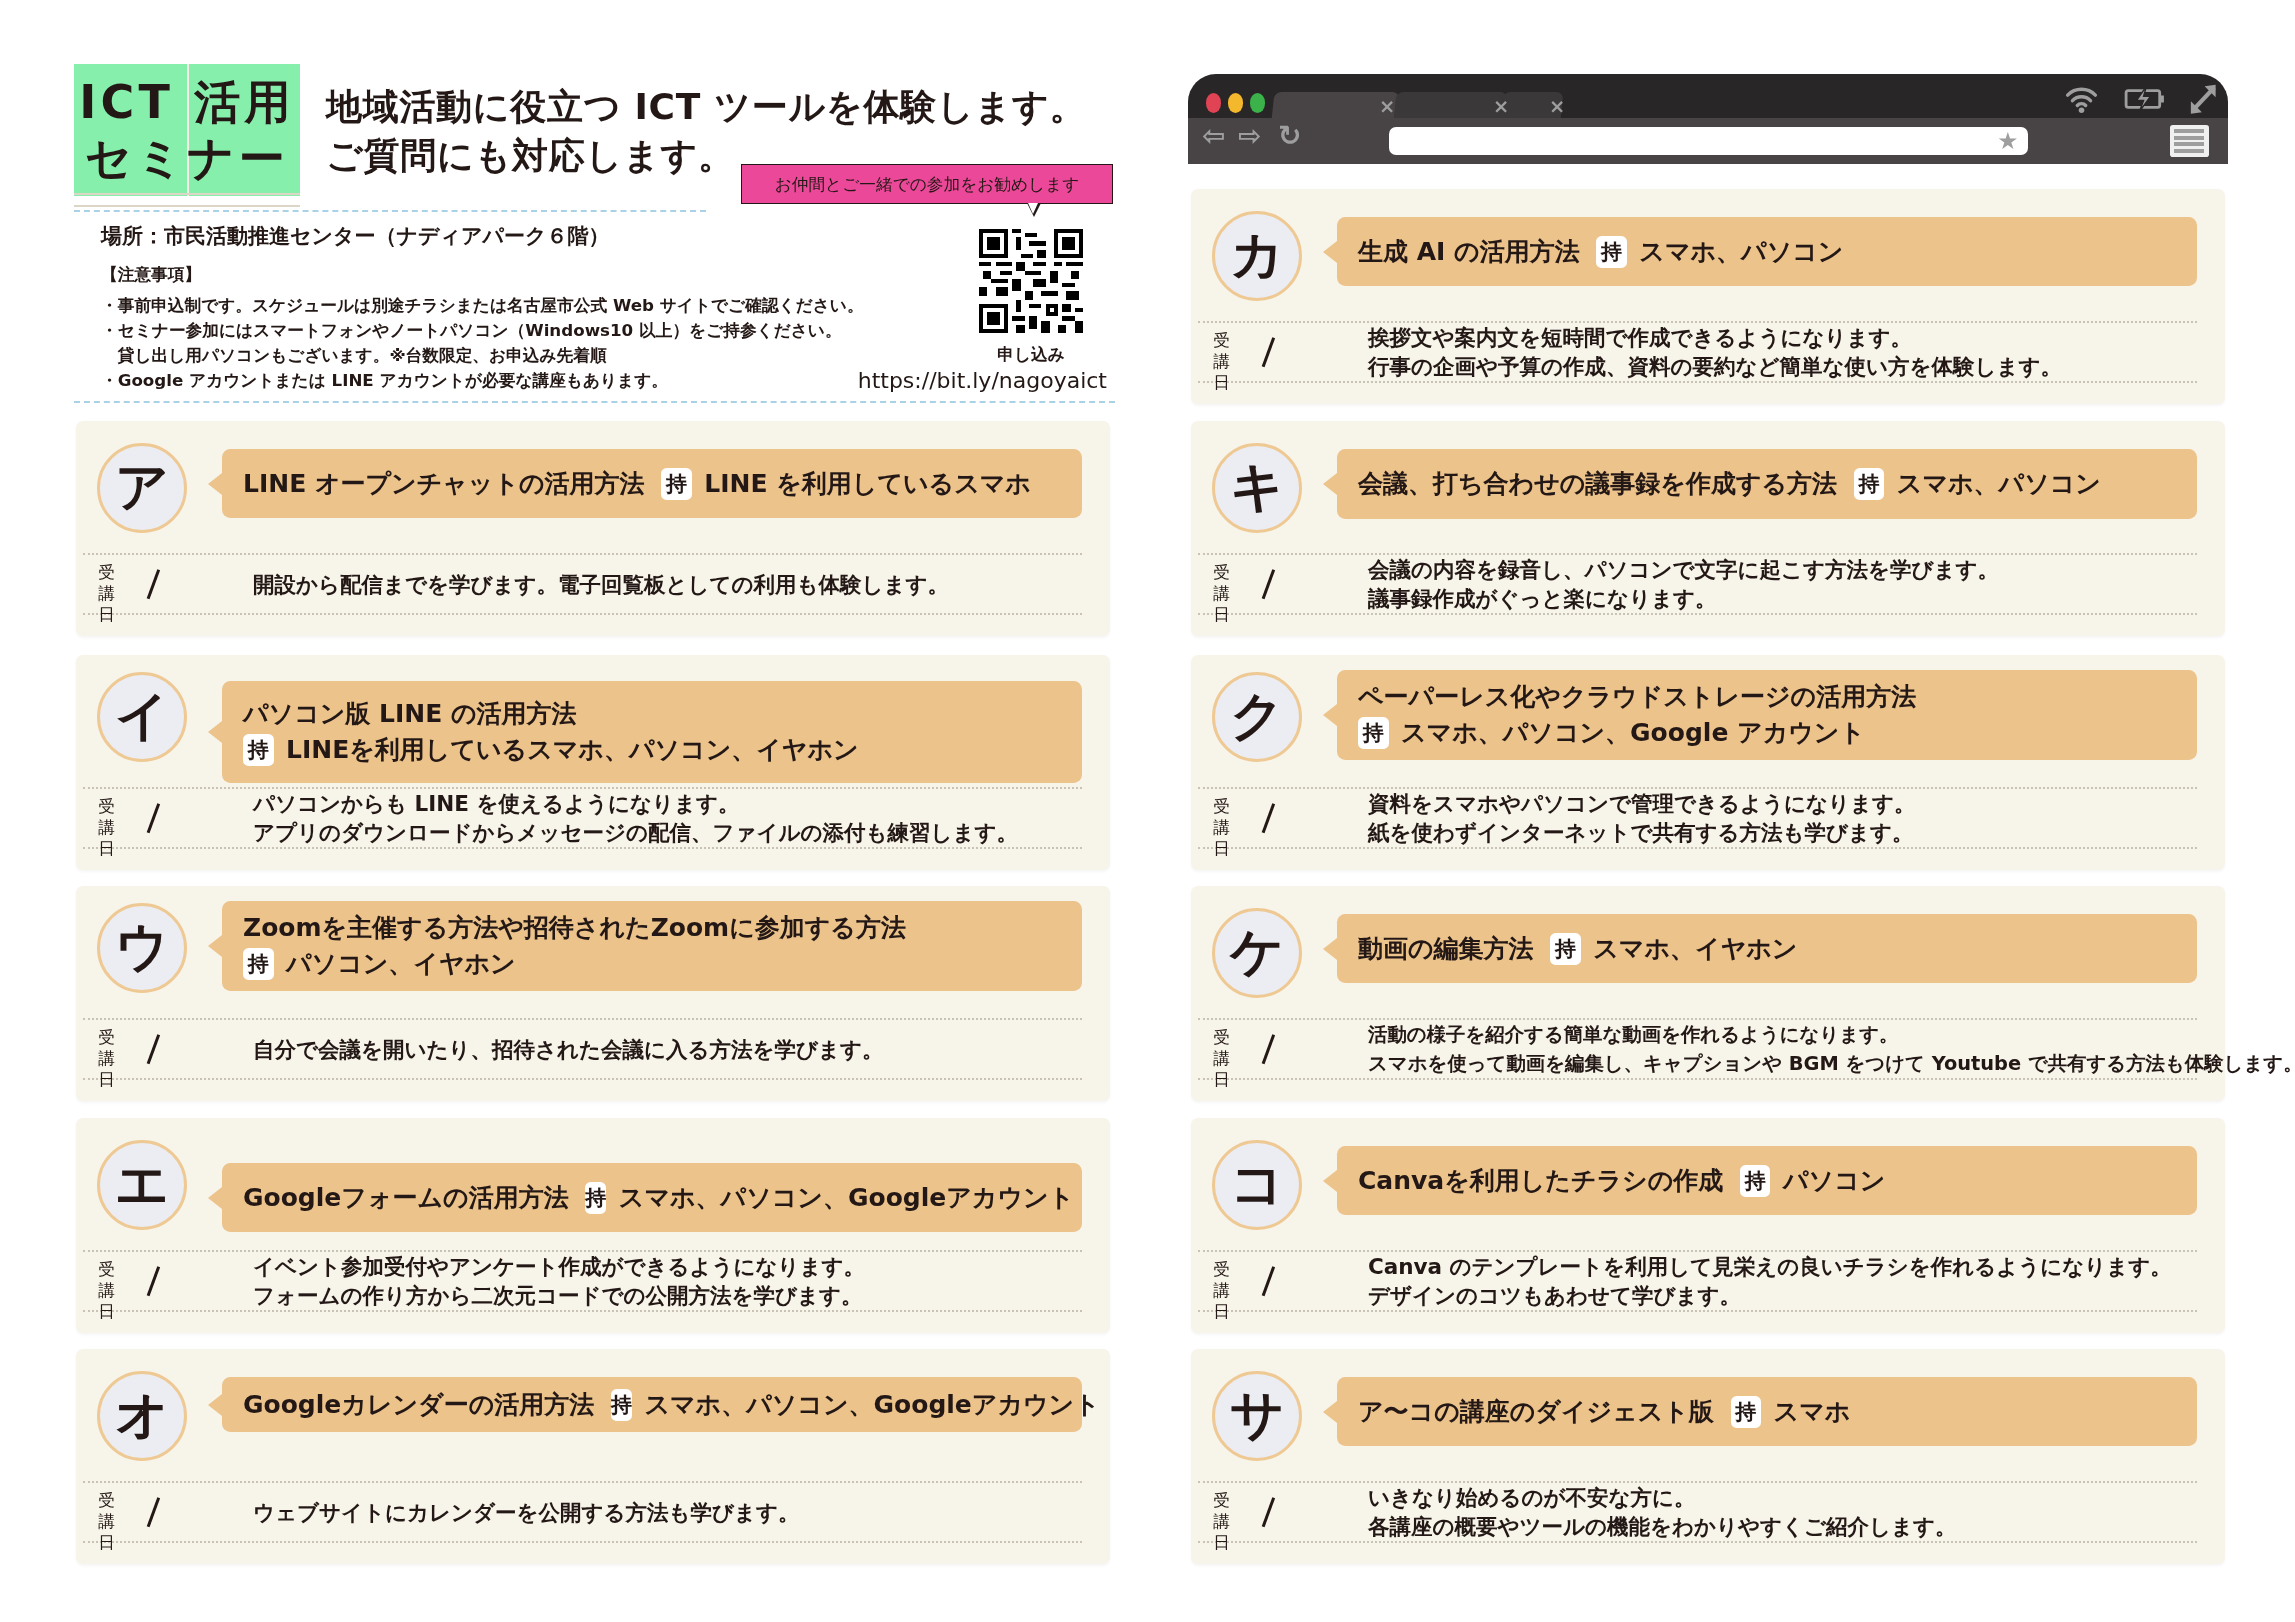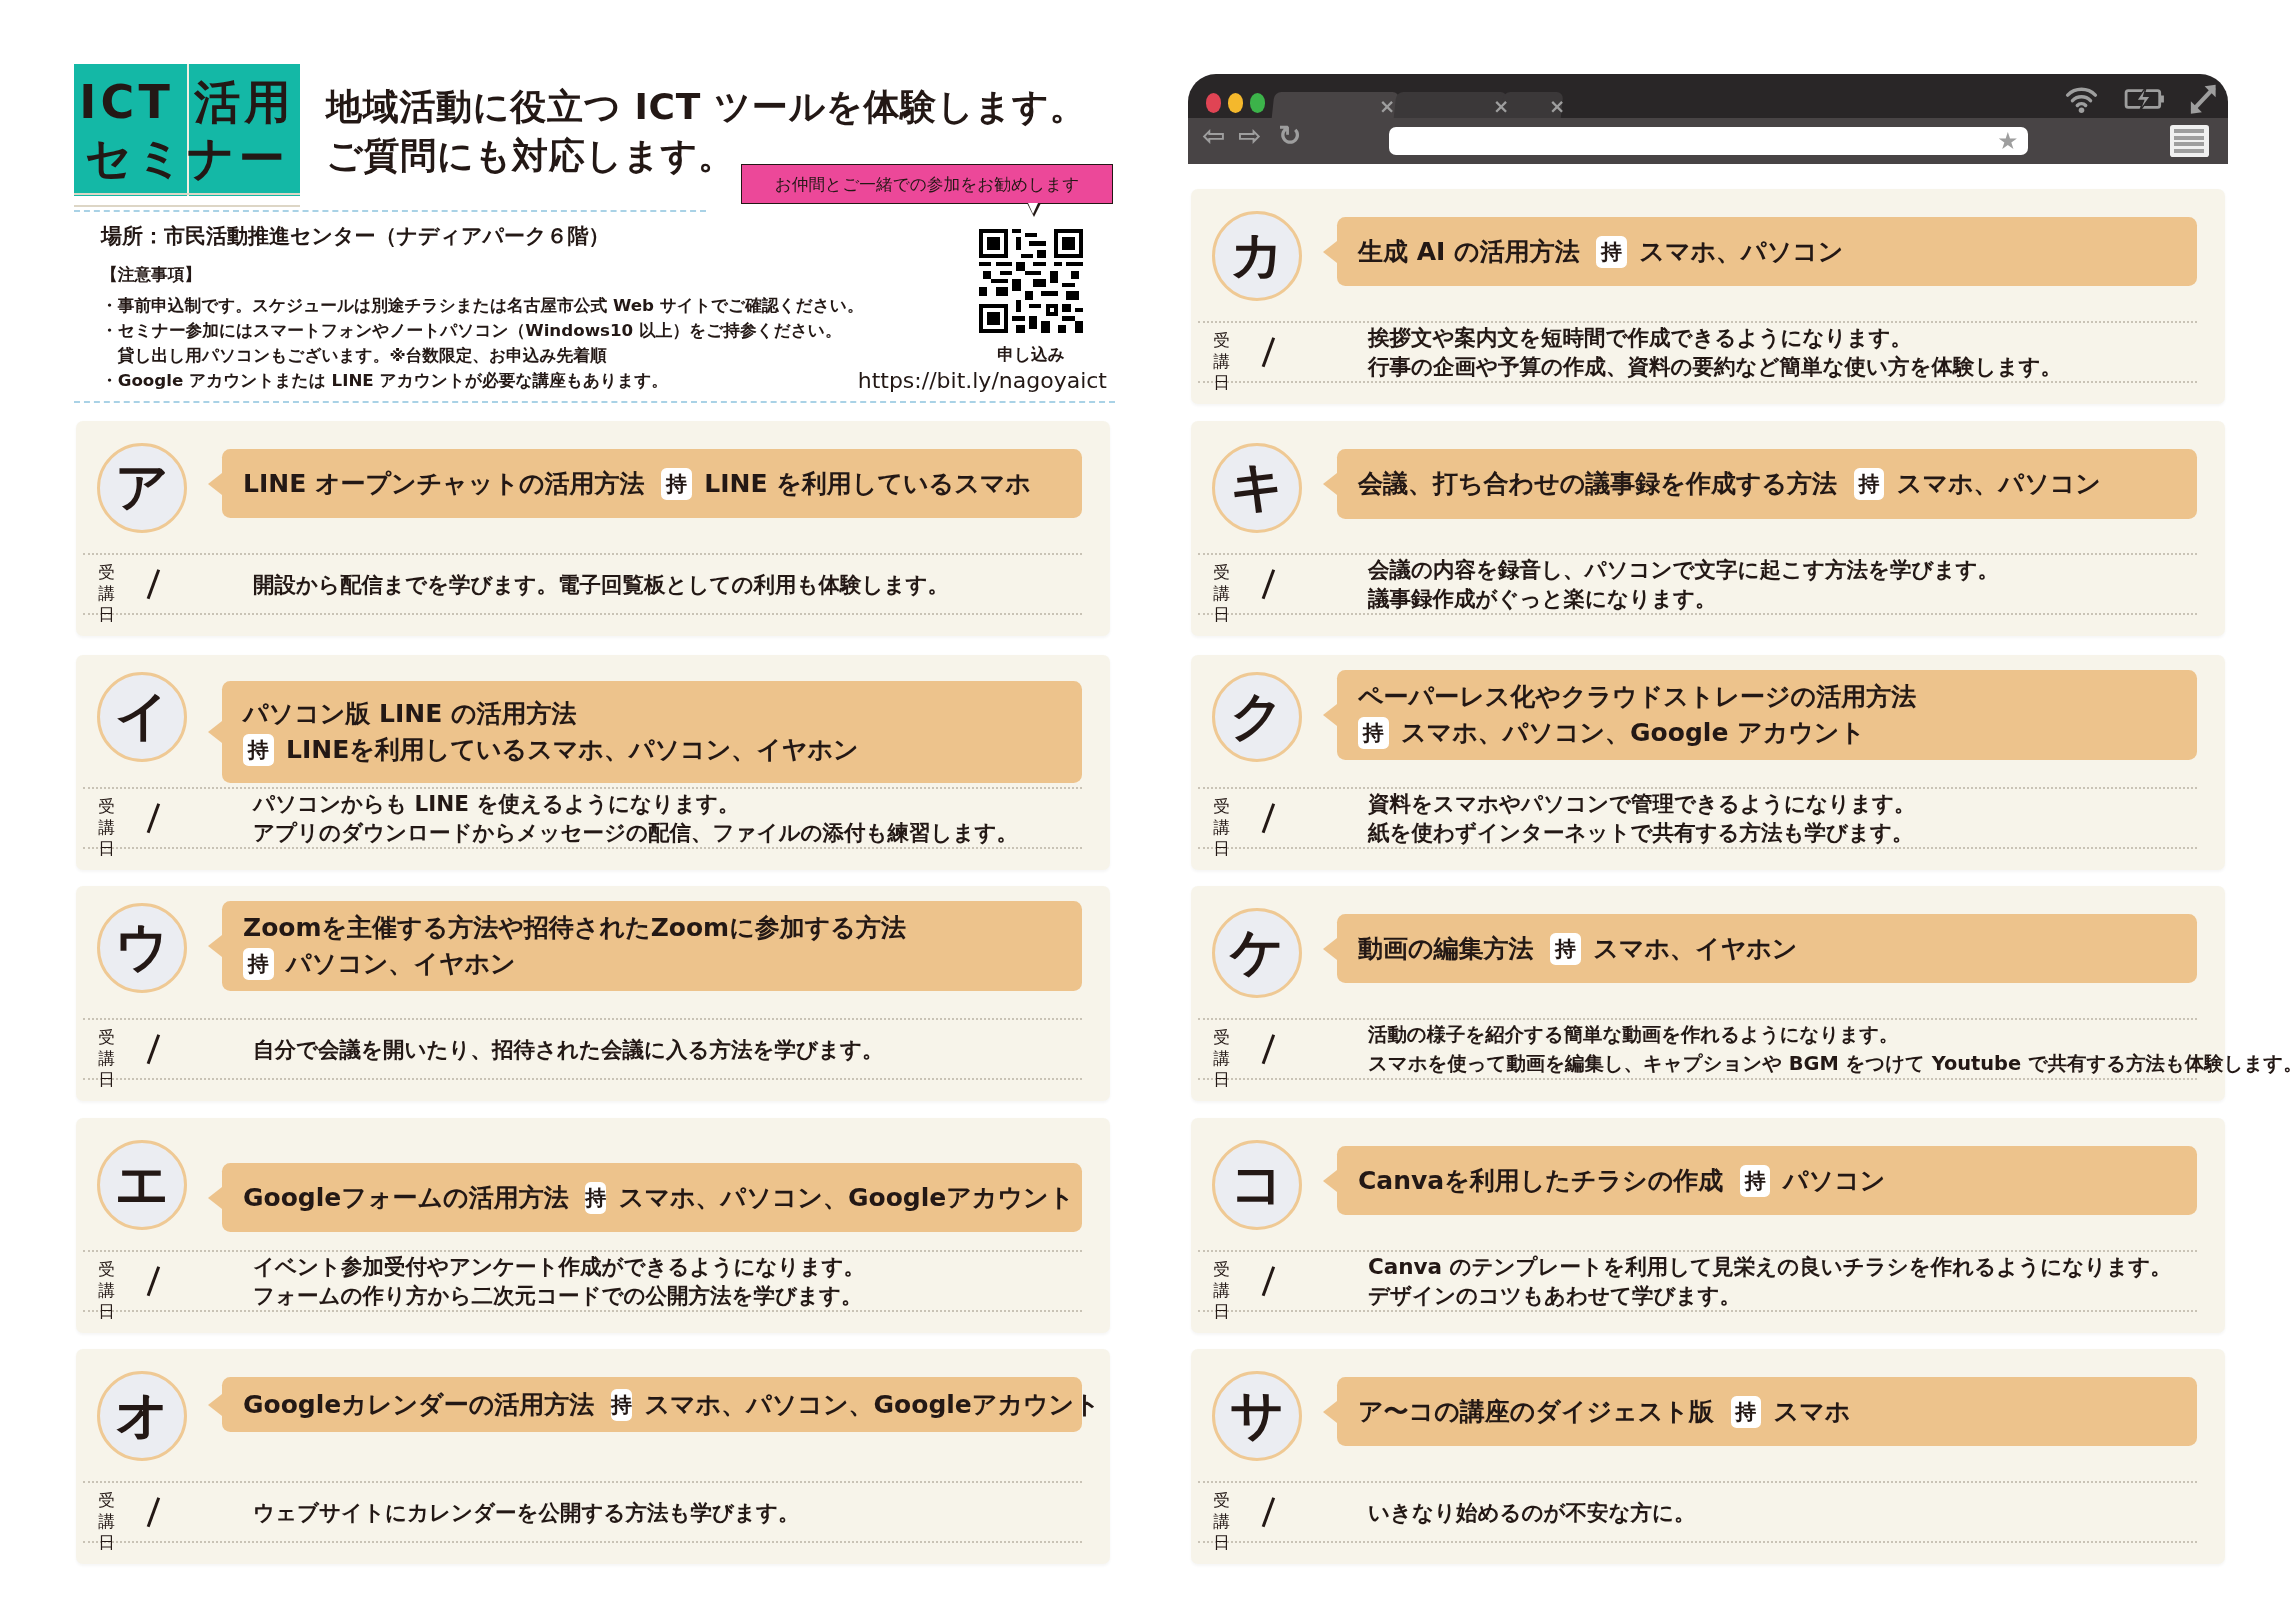--- a/index.html
+++ b/index.html
@@ -2,21 +2,21 @@
 <html style="font-size:11px"><head>
 <meta charset="utf-8">
 <style>
   * { box-sizing: border-box; margin: 0; padding: 0; }
   html, body { width: 2295px; height: 1623px; background: #ffffff; overflow: hidden; }
   body { position: relative; font-family: "DejaVu Sans", "Liberation Sans", sans-serif; color: #231815; }
 
   
   .title-book {
     position: absolute; left: 74px; top: 64px; width: 226px; height: 132px;
-    background: #14b8a6; display: flex; flex-direction: column; justify-content: center;
+    background: #86efac; display: flex; flex-direction: column; justify-content: center;
   }
   .title-book::before { content: ""; position: absolute; left: 50%; top: 0; bottom: 0; width: 2.1px; background: #f4efe3; }
   .title-book::after {
     content: ""; position: absolute; left: 0; right: 0; bottom: -11px; height: 9.7px;
     border-top: 2.1px solid #ddd6c6; border-bottom: 2.1px solid #ddd6c6;
   }
   .title-book .line { font-size: 46px; font-weight: bold; letter-spacing: 4.2px; text-align: center; line-height: 56px; position: relative; z-index: 1; }
 
   .headline { position: absolute; left: 326px; top: 82px; font-size: 36px; font-weight: bold; line-height: 49px; letter-spacing: 0.7px; }
 
@@ -453,17 +453,18 @@
       </div>
       <div class="body" style="top:132px; height:62px;">
         <div class="date-label">
           <div>受</div>
           <div>講</div>
           <div>日</div>
         </div>
         <div class="slash"></div>
         <div class="desc">
           <div>いきなり始めるのが不安な方に。</div>
+          <div>各講座の概要やツールの機能をわかりやすくご紹介します。</div>
         </div>
       </div>
     </div>
   </div>
 
 
 </body></html>

